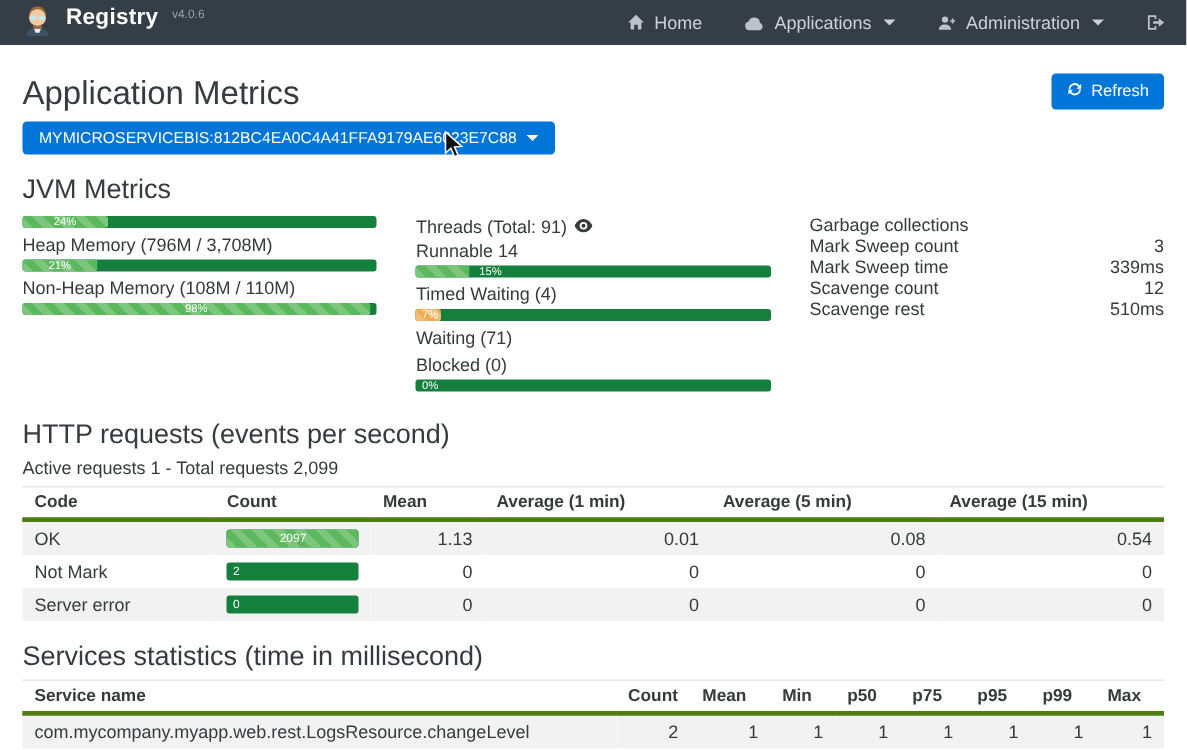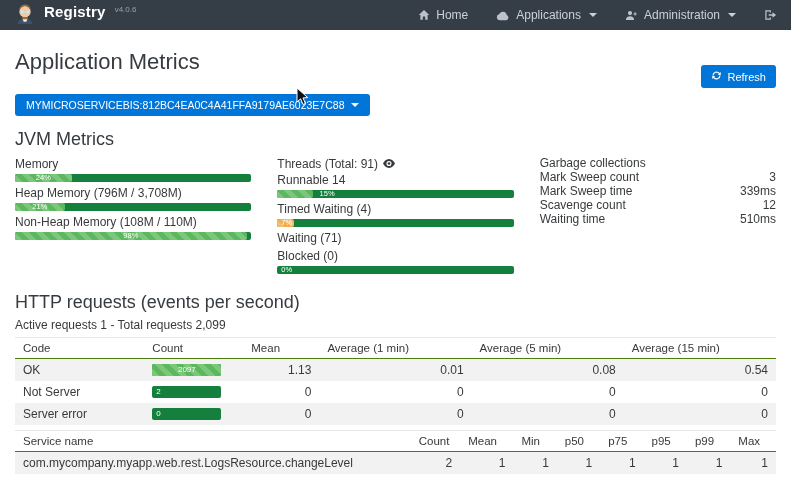--- a/index.html
+++ b/index.html
@@ -17,21 +17,21 @@
   .brand-version { color:#99a2ac; font-size:8px; margin-left:1px; position:relative; top:2px; }
   .nav-items { display:flex; align-items:center; gap:28px; }
   .nav-item { display:flex; align-items:center; gap:6px; color:#ccd1d7; font-size:12px; cursor:pointer; }
   .nav-item svg { display:block; opacity:.9; }
   .caret { width:0; height:0; border-top:4px solid #ccd1d7; border-left:4px solid transparent;
     border-right:4px solid transparent; margin-left:2px; }
   
   .content { padding:0 15px; }
   .page-head { display:flex; justify-content:space-between; align-items:flex-start; margin-top:19px;gap:47px; }
   h2 { font-size:22px; font-weight:400; margin:0; color:#363b40; }
-  .btn { border:none; border-radius:3px; cursor:pointer; font-family:inherit;margin-top:16px; }
+  .btn { border:none; border-radius:3px; cursor:pointer; font-family:inherit; }
   .btn-refresh { background:#0275d8; color:#fff; font-size:11px; padding:5px 10px;
     display:flex; align-items:center; gap:5px; }
   .instance-btn { margin-top:6px; background:#0275d8; color:#fff; font-size:10.5px;
     padding:5px 11px 5px 11px; display:inline-flex; align-items:center; gap:7px; border-radius:3px; }
   .caret-white { width:0; height:0; border-top:4px solid #fff; border-left:4px solid transparent;
     border-right:4px solid transparent; }
   h3 { font-size:18px; font-weight:400; margin:13px 0 5px; color:#363b40; }
   .subtitle { font-size:12px; margin:0 0 2px; }
   
   .jvm-row { display:flex; gap:26px; margin-top:7px; }
@@ -41,26 +41,26 @@
   .bar-caption { line-height:13px; margin-bottom:3px; }
   .progress { height:8px; background:#15803d; border-radius:2px; position:relative; }
   .progress-fill { height:100%; border-radius:2px;
     background-image:repeating-linear-gradient(45deg, rgba(255,255,255,.2) 0 5px, rgba(255,255,255,0) 5px 10px); }
   .progress-text { position:absolute; top:0; line-height:8px; font-size:7.5px; color:#fff; white-space:nowrap; }
   .gc-table { width:100%; border-collapse:collapse; font-size:12px; }
   .gc-table td { padding:0 0 1px; line-height:13px; }
   .gc-val { text-align:right; }
   
   table.data-table { width:100%; border-collapse:collapse; font-size:12px; margin-top:5px; }
-  .data-table th { text-align:left; font-weight:normal; font-size:11.5px; padding:4px 8px;
-    border-top:1px solid #e4e6e8; border-bottom:1px solid #4d7c0f; }
+  .data-table th { text-align:left; font-weight:bold; font-size:11.5px; padding:4px 8px;
+    border-top:1px solid #e4e6e8; border-bottom:3px solid #4d7c0f; }
   .data-table td { padding:4px 8px; line-height:14px; }
   .data-table tbody tr:nth-child(odd) { background:#f2f2f2; }
   .num { text-align:right; }
-  .count-bar { width:69px; height:12px; border-radius:2px; }
+  .count-bar { width:88px; height:12px; border-radius:2px; }
   .count-bar .progress-text { line-height:12px; font-size:8px; }
   
   .cursor { position:absolute; left:296px; top:87px; z-index:10; pointer-events:none; }
 </style>
 </head>
 <body>
 
 <div class="navbar">
   <div class="brand">
     <span>
@@ -130,23 +130,20 @@
 
   <button class="btn instance-btn">
     <span>MYMICROSERVICEBIS:812BC4EA0C4A41FFA9179AE6023E7C88</span>
     <span class="caret-white"></span>
   </button>
 
   <h3>JVM Metrics</h3>
 
   <div class="jvm-row">
     <div class="jvm-col">
-      <div class="col-title">
-        <span>Memory</span>
-      </div>
       <div id="memory-bars">
           <div class="bar-group">
             <div class="progress">
               <div class="progress-fill" style="width: 24%; background-color: rgb(92, 184, 92);"></div>
               <span class="progress-text" style="left: 12%; transform: translateX(-50%);">24%</span>
             </div>
           </div>
           <div class="bar-group">
             <div class="bar-caption">Heap Memory (796M / 3,708M)</div>
             <div class="progress">
@@ -213,21 +210,21 @@
             </tr>
             <tr>
               <td>Mark Sweep time</td>
               <td class="gc-val">339ms</td>
             </tr>
             <tr>
               <td>Scavenge count</td>
               <td class="gc-val">12</td>
             </tr>
             <tr>
-              <td>Waiting time</td>
+              <td>Scavenge rest</td>
               <td class="gc-val">510ms</td>
             </tr>
           </tbody>
       </table>
     </div>
   </div>
 
   <h3>HTTP requests (events per second)</h3>
   <p class="subtitle">Active requests 1 - Total requests 2,099</p>
 
@@ -258,21 +255,21 @@
               <div class="progress-fill" style="width: 100%; background-color: rgb(92, 184, 92);"></div>
               <span class="progress-text" style="left: 50%; transform: translateX(-50%);">2097</span>
             </div>
           </td>
           <td class="num">1.13</td>
           <td class="num">0.01</td>
           <td class="num">0.08</td>
           <td class="num">0.54</td>
         </tr>
         <tr>
-          <td>Not Server</td>
+          <td>Not Mark</td>
           <td>
             <div class="progress count-bar">
               <div class="progress-fill" style="width: 0%;"></div>
               <span class="progress-text" style="left: 4px;">2</span>
             </div>
           </td>
           <td class="num">0</td>
           <td class="num">0</td>
           <td class="num">0</td>
           <td class="num">0</td>
@@ -286,20 +283,21 @@
             </div>
           </td>
           <td class="num">0</td>
           <td class="num">0</td>
           <td class="num">0</td>
           <td class="num">0</td>
         </tr>
       </tbody>
   </table>
 
+  <h3>Services statistics (time in millisecond)</h3>
 
   <table class="data-table">
     <colgroup>
       <col style="width:52%">
         <col style="width:6.5%">
         <col style="width:7%">
         <col style="width:5.7%">
       <col style="width:5.7%">
         <col style="width:5.7%">
         <col style="width:5.7%">

